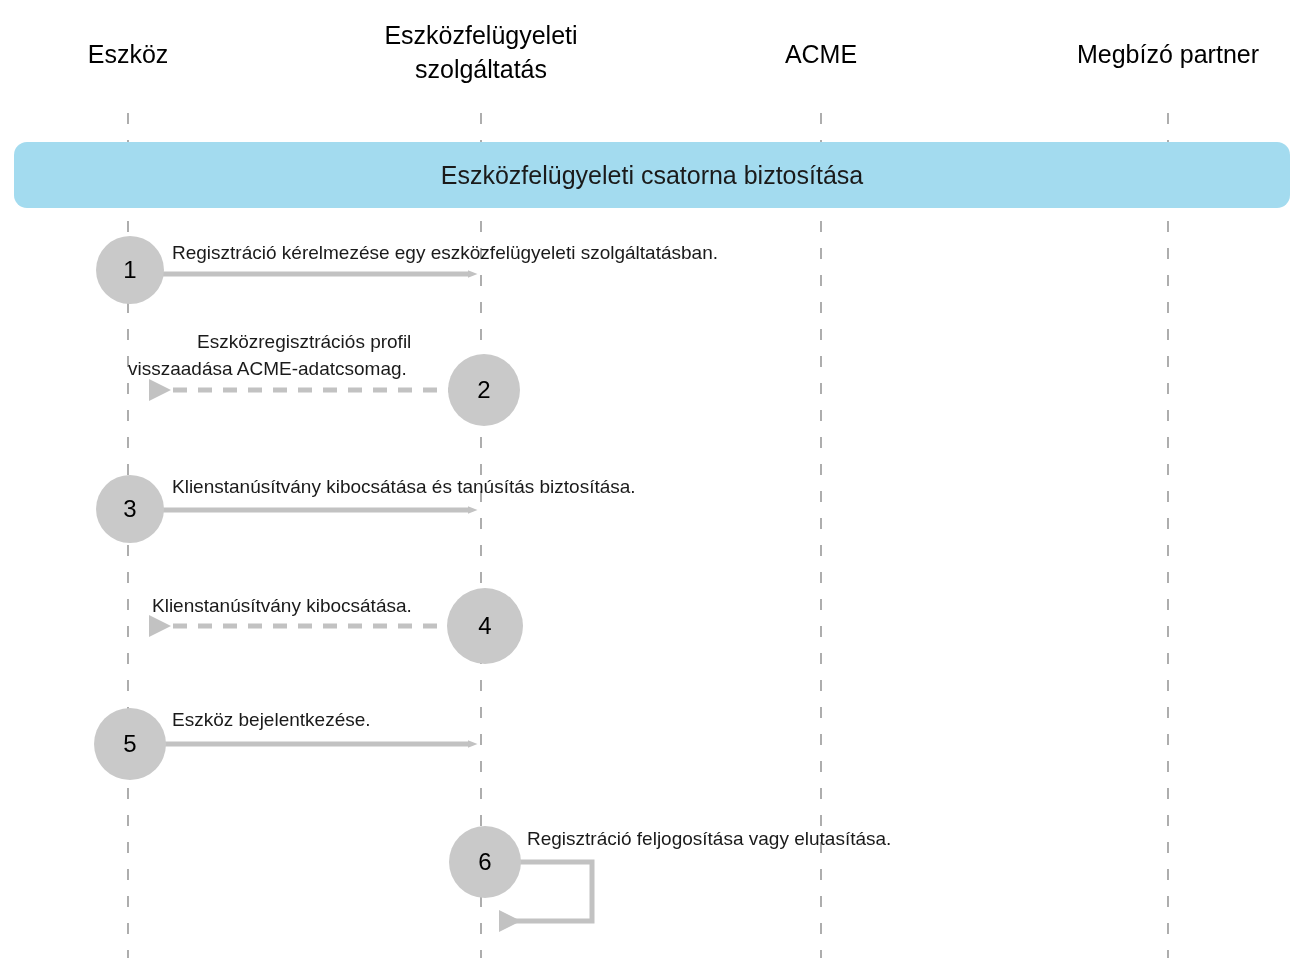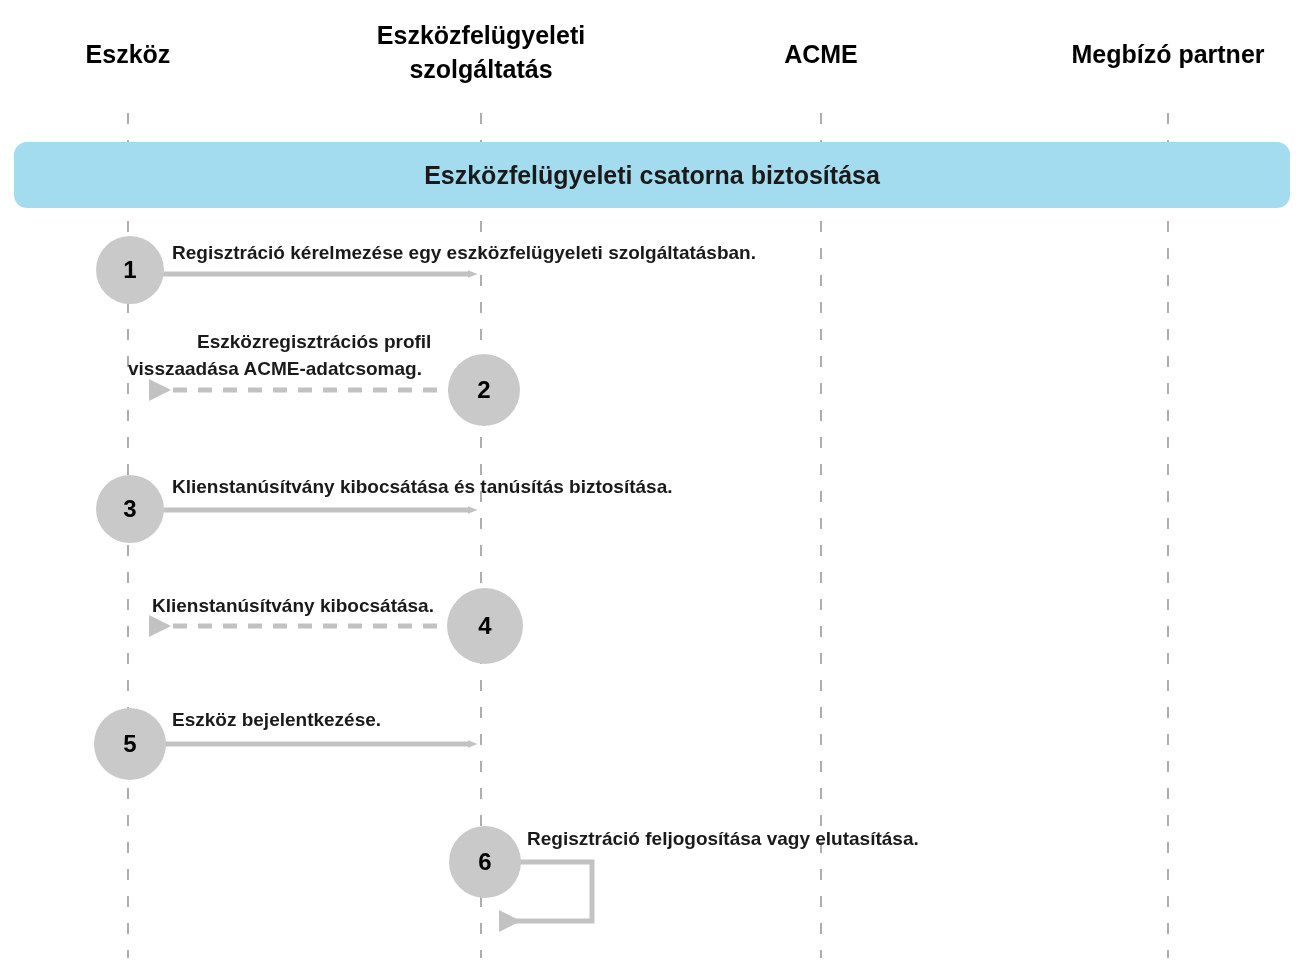--- a/index.html
+++ b/index.html
@@ -11,21 +11,20 @@
     width: 1303px;
     height: 963px;
     font-family: "Liberation Sans", sans-serif;
     color: #000000;
     overflow: hidden;
   }
   #diagram-root {
     position: relative;
     width: 1303px;
     height: 963px;
-    font-weight: bold;
   }
   svg.diagram {
     display: block;
     width: 1303px;
     height: 963px;
   }
   .lifeline-label {
     font-family: "Liberation Sans", sans-serif;
     font-size: 25px;
     fill: #000000;

